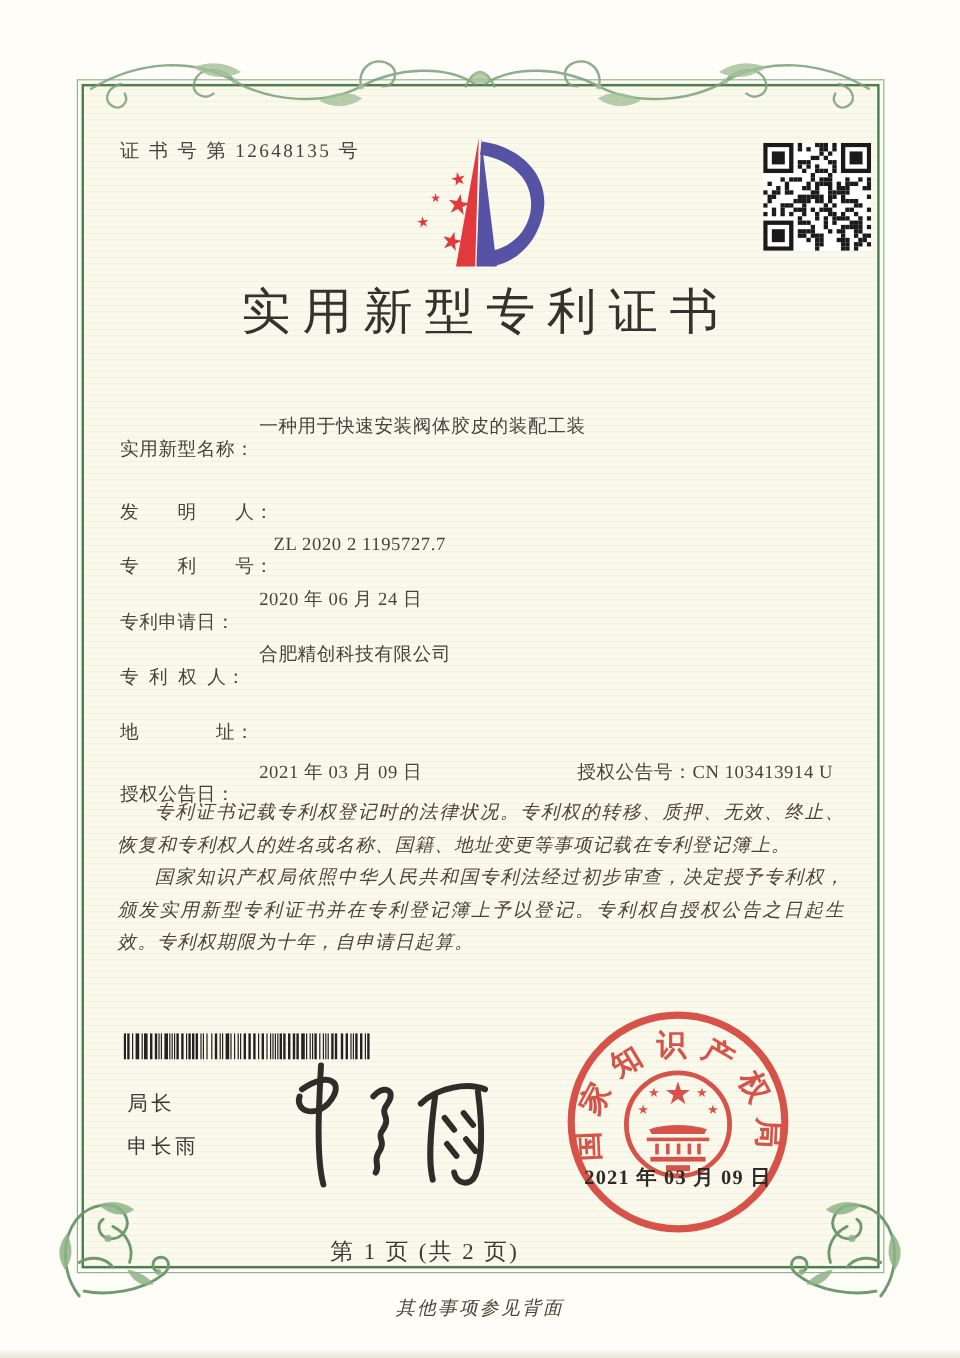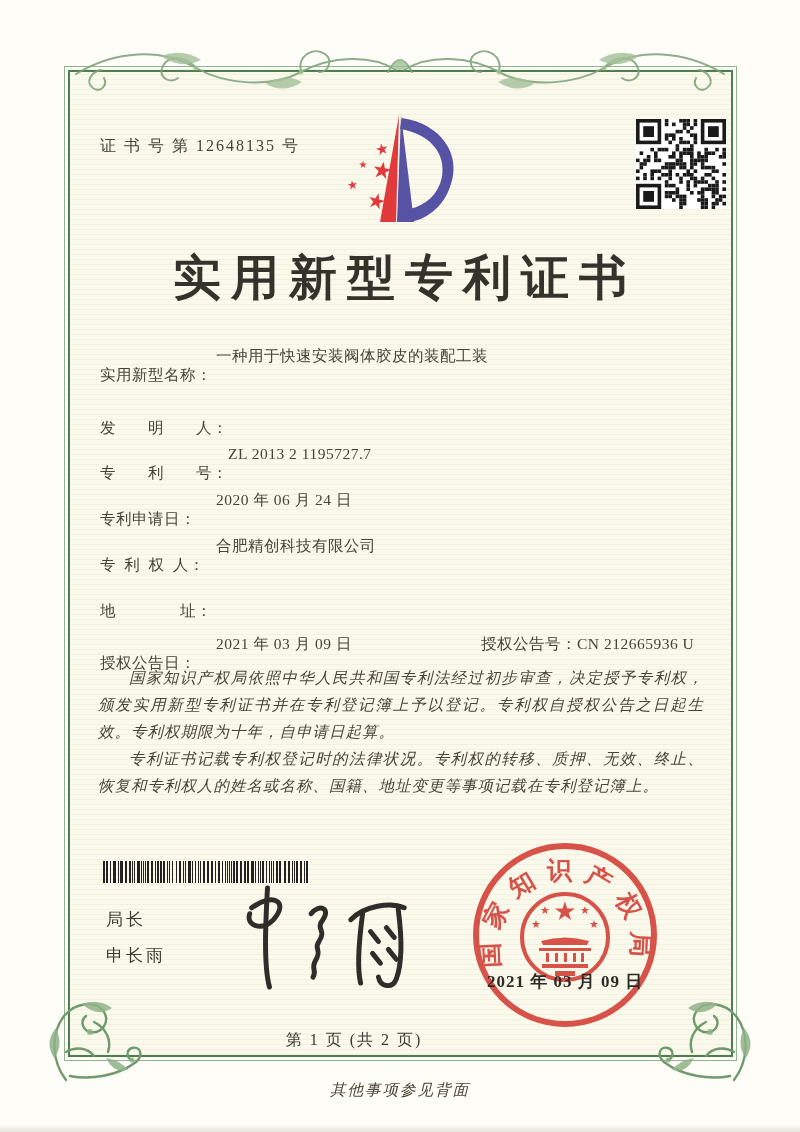--- a/index.html
+++ b/index.html
@@ -23,27 +23,27 @@
       repeating-linear-gradient(180deg, rgba(176,196,156,.14) 0 1px, rgba(0,0,0,0) 1px 5px),
       #fbf9ec;
   }
 
   
   .frame-outer { left:64px; top:66px; width:673px; height:995px;
     border:1px solid #93b193; }
   .frame-inner { left:68px; top:70px; width:665px; height:987px;
     border:2px solid #4f7c51; }
 
-  .cert-no { left:100px; top:136px; font-size:16px; letter-spacing:2px; color:#45443c; }
+  .cert-no { left:100px; top:116px; font-size:16px; letter-spacing:2px; color:#45443c; }
 
   .logo-box { left:330px; top:110px; width:142px; height:116px; }
   .qr-box  { left:636px; top:119px; width:90px; height:90px; background:#fff; }
 
-  .doc-title { left:0; top:246px; width:800px; text-align:center;
-    font-size:48px; font-weight:700; letter-spacing:10px; color:#33332c; text-indent:10px; }
+  .doc-title { left:0; top:232px; width:800px; text-align:center;
+    font-size:41px; font-weight:400; letter-spacing:10px; color:#33332c; text-indent:10px; }
 
   
   .fields { left:100px; top:344px; width:602px; font-size:15.5px; line-height:23px; color:#45443a; }
   .frow { position:absolute; left:0; width:602px; display:flex; }
   .frow .flabel { flex:0 0 116px; white-space:pre; letter-spacing:.5px;margin-top:19px; }
   .frow .fvalue { flex:1 1 auto; letter-spacing:.5px; }
   .r1{top:0} .r2{top:53px} .r3{top:98px} .r4{top:144px} .r5{top:190px} .r6{top:236px} .r7{top:288px}
   .frow .fvalue2-label { flex:0 0 auto; margin-left:50px; white-space:pre; letter-spacing:.5px; }
   .frow .fvalue2 { flex:0 0 auto; letter-spacing:.5px; }
   .frow .fvalue-date { flex:0 0 215px; letter-spacing:.5px; }
@@ -56,21 +56,21 @@
   .barcode { left:103px; top:861px; width:208px; height:22px; }
 
   .signer-title { left:106px; top:908px; font-size:17px; letter-spacing:3px; color:#3c3b33; }
   .signer-name  { left:106px; top:944px; font-size:17px; letter-spacing:3px; color:#3c3b33; }
   .signature-box { left:216px; top:880px; width:208px; height:114px; }
 
   .seal-box { left:468px; top:838px; width:194px; height:194px; opacity:.93; }
   .seal-date { left:472px; top:970px; width:186px; text-align:center; font-size:17px;
     letter-spacing:1px; color:#2c2b26; font-weight:600; }
 
-  .page-num { left:0; top:1030px; width:708px; text-align:center; font-size:16px;
+  .page-num { left:0; top:1030px; width:708px; text-align:center; font-size:19px;
     letter-spacing:2px; color:#3c3b33; }
   .back-note { left:0; top:1080px; width:800px; text-align:center; font-size:15.5px;
     font-style:italic; letter-spacing:2px; color:#4a4438; }
 
   .ornament-top { left:66px; top:40px; width:668px; height:60px; }
   .ornament-bl  { left:36px; top:992px; width:120px; height:92px; }
   .ornament-br  { left:644px; top:992px; width:120px; height:92px; transform:scaleX(-1); }
   svg { display:block; }
 </style>
 </head>
@@ -373,44 +373,44 @@
 <div class="abs fields">
   <div class="frow r1">
     <span class="flabel">实用新型名称：</span>
     <span class="fvalue">一种用于快速安装阀体胶皮的装配工装</span>
   </div>
   <div class="frow r2">
     <span class="flabel">发　　明　　人：</span>
   </div>
   <div class="frow r3">
     <span class="flabel">专　　利　　号：</span>
-    <span class="fvalue">ZL 2013 2 1195727.7</span>
+    <span class="fvalue">ZL 2020 2 1195727.7</span>
   </div>
   <div class="frow r4">
     <span class="flabel">专利申请日：</span>
     <span class="fvalue">2020 年 06 月 24 日</span>
   </div>
   <div class="frow r5">
     <span class="flabel">专 利 权 人：</span>
     <span class="fvalue">合肥精创科技有限公司</span>
   </div>
   <div class="frow r6">
     <span class="flabel">地　　　　址：</span>
   </div>
   <div class="frow r7">
     <span class="flabel">授权公告日：</span>
     <span class="fvalue-date">2021 年 03 月 09 日</span>
     <span class="fvalue2-label">授权公告号：</span>
-    <span class="fvalue2">CN 212665936 U</span>
+    <span class="fvalue2">CN 103413914 U</span>
   </div>
 </div>
 
 <div class="abs body-text">
+  <p>专利证书记载专利权登记时的法律状况。专利权的转移、质押、无效、终止、恢复和专利权人的姓名或名称、国籍、地址变更等事项记载在专利登记簿上。</p>
   <p>国家知识产权局依照中华人民共和国专利法经过初步审查，决定授予专利权，颁发实用新型专利证书并在专利登记簿上予以登记。专利权自授权公告之日起生效。专利权期限为十年，自申请日起算。</p>
-  <p>专利证书记载专利权登记时的法律状况。专利权的转移、质押、无效、终止、恢复和专利权人的姓名或名称、国籍、地址变更等事项记载在专利登记簿上。</p>
 </div>
 
 <div class="abs barcode">
   <svg id="barcode-svg" viewBox="0 0 208 22" width="208" height="22">
       <rect x="0" y="0" width="2" height="22" fill="#222"></rect>
       <rect x="3" y="0" width="2" height="22" fill="#222"></rect>
       <rect x="7" y="0" width="1" height="22" fill="#222"></rect>
       <rect x="10" y="0" width="3" height="22" fill="#222"></rect>
       <rect x="15" y="0" width="1" height="22" fill="#222"></rect>
       <rect x="17" y="0" width="3" height="22" fill="#222"></rect>

